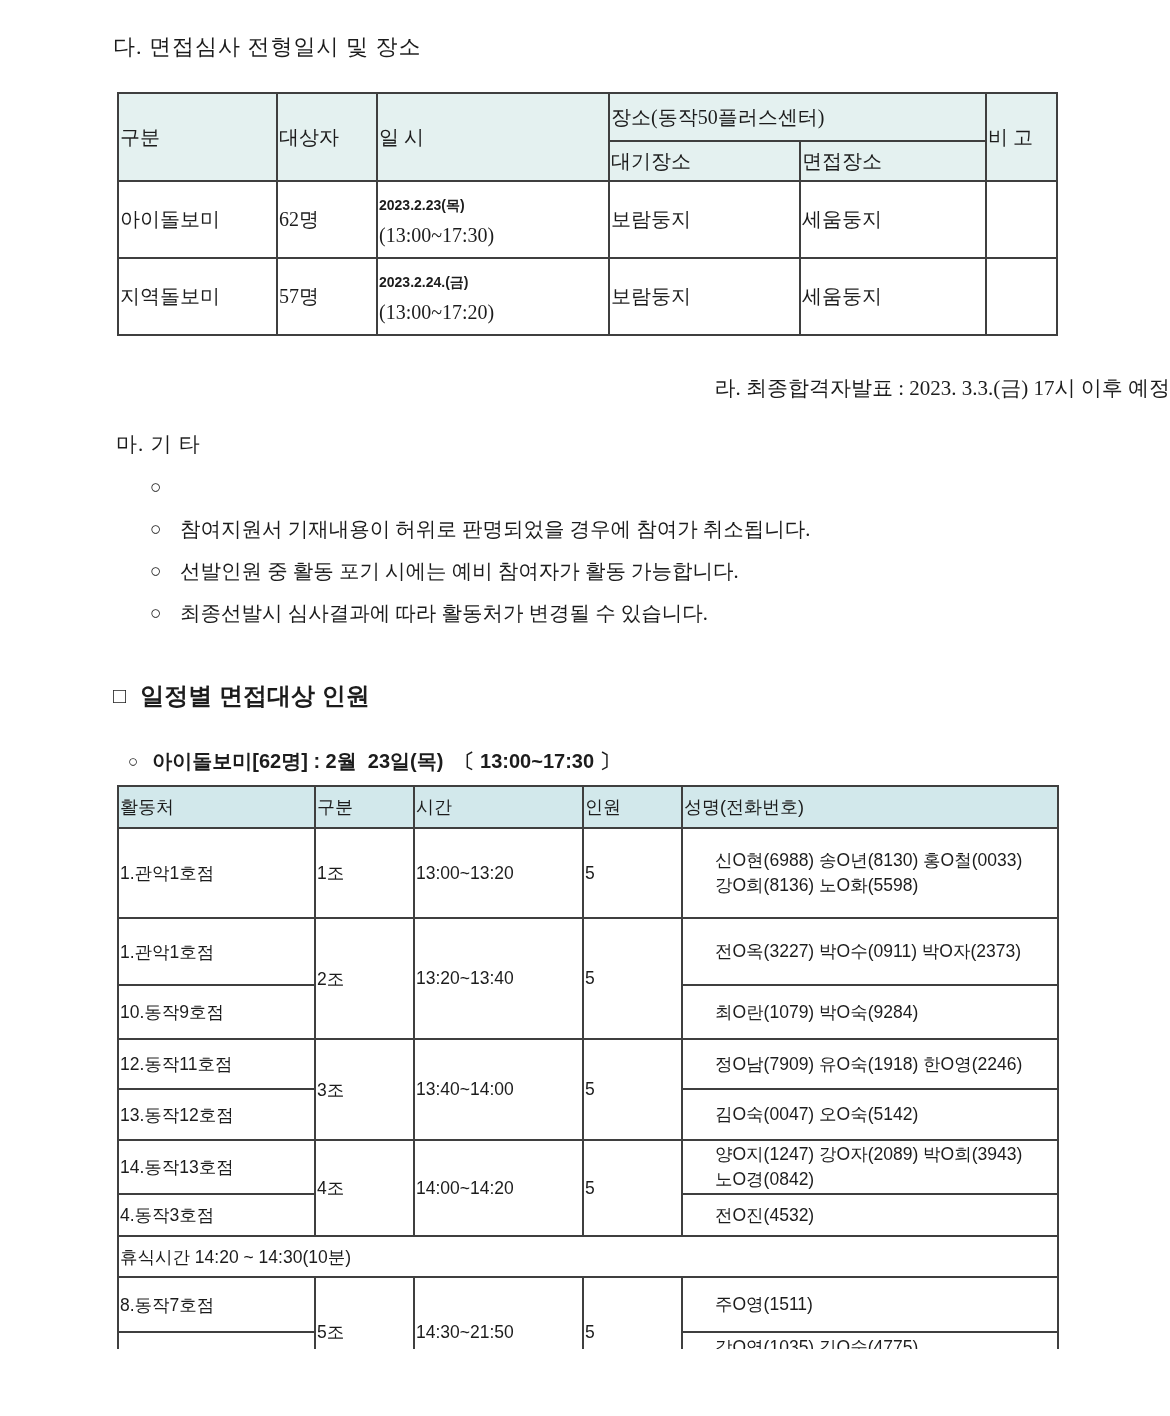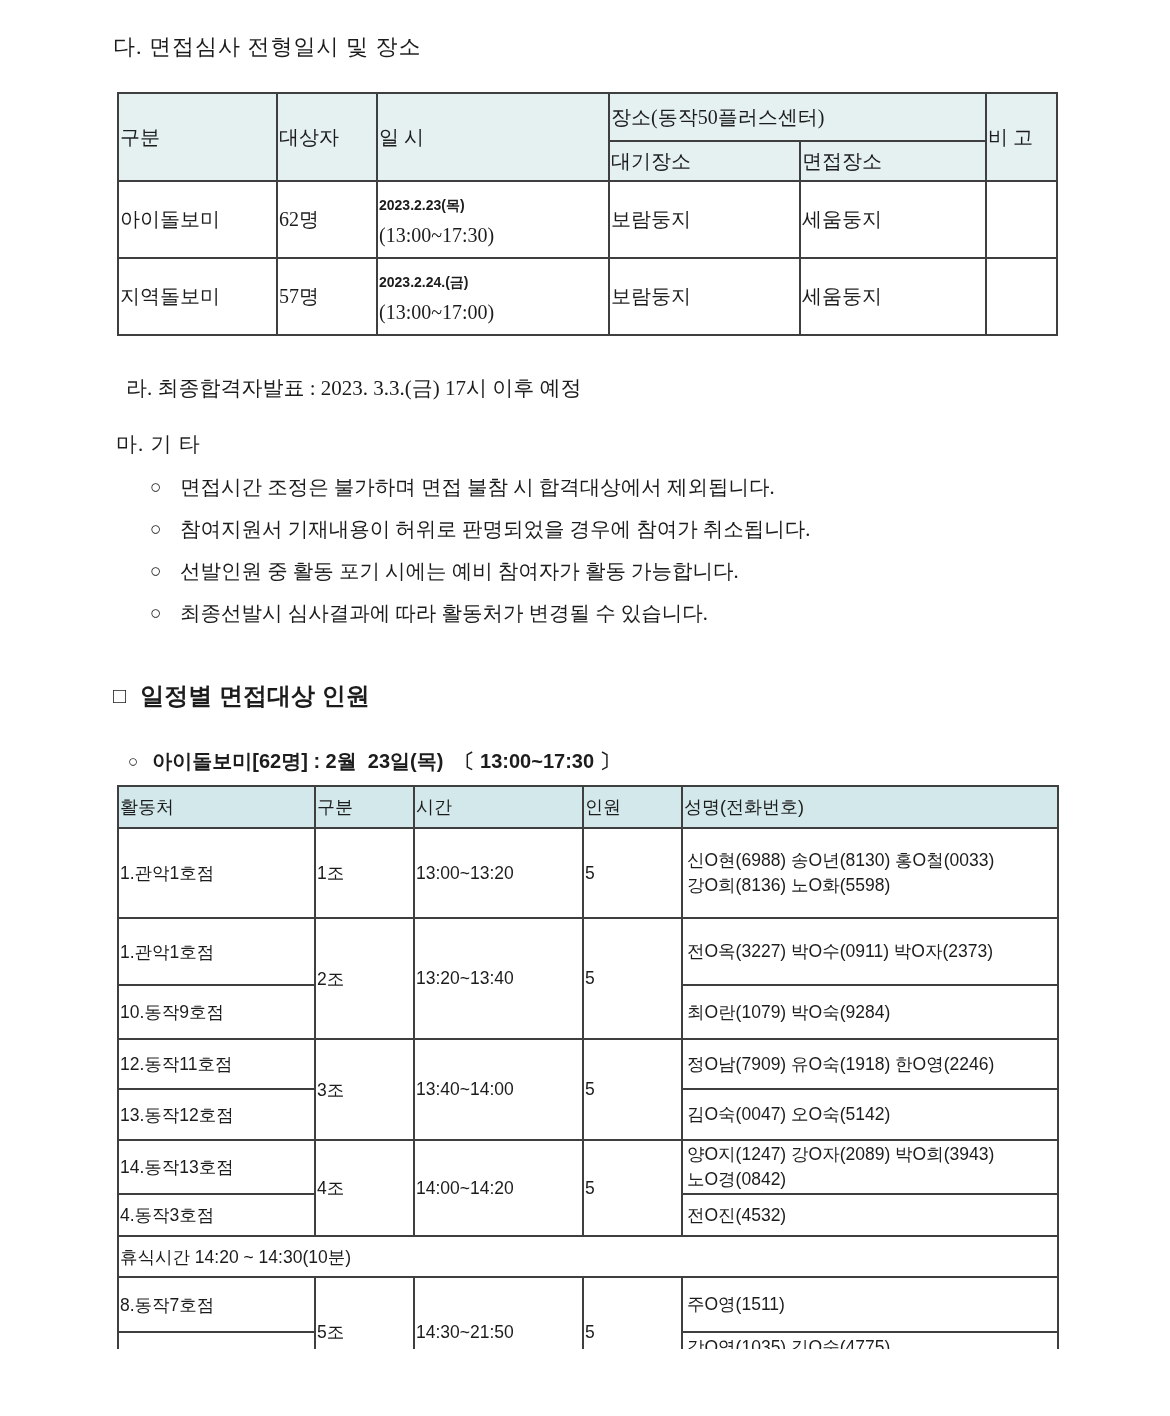--- a/index.html
+++ b/index.html
@@ -27,37 +27,37 @@
   .t1 th{background:var(--header-fill-1);font-weight:normal;font-size:20px;}
   .t1 td{font-size:20px;}
   .t1 .hr1{height:48px;}
   .t1 .hr2{height:40px;}
   .t1 .dr{height:77px;}
   .t1 .bold-part{font-family:"Liberation Sans","DejaVu Sans",sans-serif;font-weight:normal;}
   .t1 .date-line{font-family:"Liberation Sans","DejaVu Sans",sans-serif;font-weight:bold;font-size:14px;line-height:30px;}
   .t1 .time-line{font-size:20px;line-height:30px;}
 
   
-  .section-ra{margin:38px 0 0 126px;font-size:21px;}
+  .section-ra{margin:38px 0 0 126px;font-size:21px;text-align:right;}
   .section-ma{margin:28px 0 0 116px;font-size:21px;letter-spacing:1px;}
   .notes{margin:6px 0 0 150px;}
   .note-item{display:flex;align-items:flex-start;margin-top:16px;font-size:20.5px;line-height:26px;}
   .note-item .bullet{width:30px;flex:0 0 30px;font-size:19px;}
 
   .sched-title{margin:54px 0 0 113px;font-size:24px;font-weight:bold;display:flex;align-items:center;}
   .sched-title .marker{font-size:22px;margin-right:14px;font-weight:normal;}
   .sched-sub{margin:36px 0 0 128px;font-size:20px;font-weight:bold;display:flex;align-items:center;}
   .sched-sub .marker{font-size:17px;margin-right:14px;font-weight:normal;}
   .sched-sub .txt{white-space:pre-wrap;}
 
   
   .t2{margin:10px 0 0 117px;width:940px;}
   .t2 th{background:var(--header-fill-2);font-weight:normal;font-size:18px;height:38px;}
   .t2 td{font-size:17.5px;}
-  .t2 td.names{text-align:left;padding-left:4px;white-space:pre-line;line-height:25px;}
+  .t2 td.names{text-align:left;padding-left:32px;white-space:pre-line;line-height:25px;}
   .r-g1{height:90px;} .r-g2a{height:67px;} .r-g2b{height:54px;}
   .r-g3a{height:50px;} .r-g3b{height:51px;}
   .r-g4a{height:53px;} .r-g4b{height:42px;}
   .r-brk{height:41px;} .r-g5a{height:55px;} .r-g5b{height:55px;}
 </style>
 </head>
 <body>
 
 <div class="page">
 
@@ -93,36 +93,35 @@
       </td>
       <td>보람둥지</td>
       <td>세움둥지</td>
       <td></td>
     </tr>
     <tr class="dr">
       <td>지역돌보미</td>
       <td>57명</td>
       <td>
         <div class="date-line">2023.2.24.(금)</div>
-        <div class="time-line">(13:00~17:00)</div>
+        <div class="time-line">(13:00~17:20)</div>
       </td>
       <td>보람둥지</td>
       <td>세움둥지</td>
       <td></td>
     </tr>
   </tbody>
     </table>
 
   <div class="section-ra serif">라. 최종합격자발표 : 2023. 3.3.(금) 17시 이후 예정</div>
   <div class="section-ma serif">마. 기 타</div>
 
   <div class="notes serif">
     <div class="note-item">
       <span class="bullet">○</span>
-      <span>면접시간 조정은 불가하며 면접 불참 시 합격대상에서 제외됩니다.</span>
     </div>
     <div class="note-item">
       <span class="bullet">○</span>
       <span>참여지원서 기재내용이 허위로 판명되었을 경우에 참여가 취소됩니다.</span>
     </div>
     <div class="note-item">
       <span class="bullet">○</span>
       <span>선발인원 중 활동 포기 시에는 예비 참여자가 활동 가능합니다.</span>
     </div>
     <div class="note-item">

